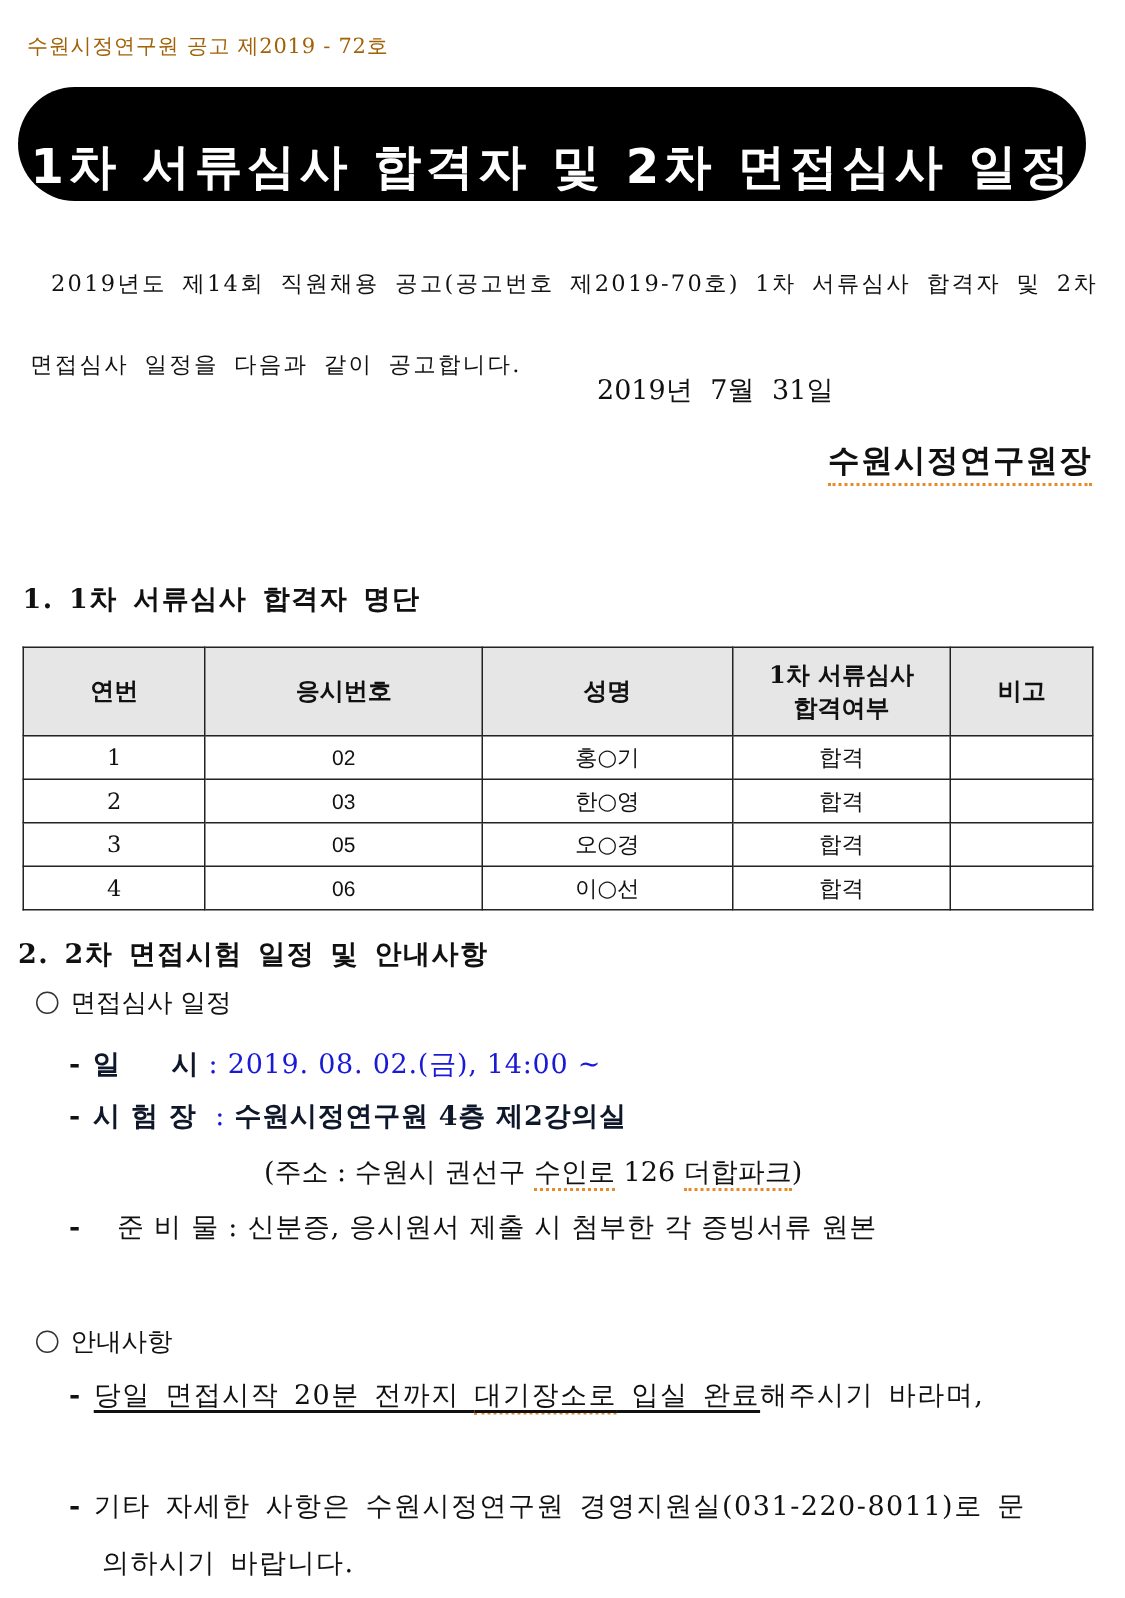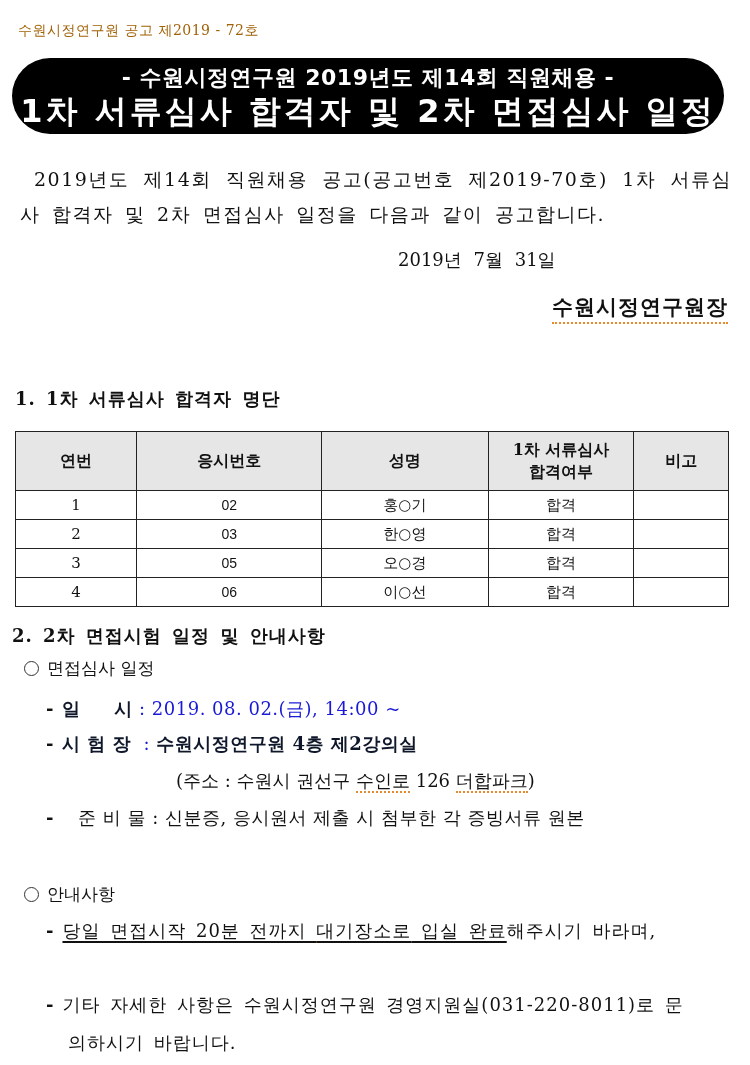--- a/index.html
+++ b/index.html
@@ -33,22 +33,22 @@
       font-size: 22px; letter-spacing: 0.5px;
     }
     .banner-line2 {
       position: absolute; left: 0; right: 0; top: 32px;
       font-size: 32px; letter-spacing: 3px;
     }
 
     .intro {
       position: absolute;
       left: 20px; top: 162px; width: 712px;
-      font-size: 19px;
-      line-height: 35px;
+      font-size: 15px;
+      line-height: 54px;
       text-indent: 14px;
       letter-spacing: 1.5px;
       word-spacing: 4px;
       text-align: justify;
       white-space: normal;
     }
 
     .date {
       left: 398px; top: 248px;
       font-size: 18px;
@@ -134,21 +134,20 @@
       word-spacing: 3px;
     }
     .cont { padding-left: 22px; display: block; }
   </style>
 </head>
 <body>
 
 <div class="abs notice-no">수원시정연구원 공고 제2019 - 72호</div>
 
 <div class="banner">
-  <div class="banner-line1">- 수원시정연구원 2019년도 제14회 직원채용 -</div>
   <div class="banner-line2">1차 서류심사 합격자 및 2차 면접심사 일정 공고</div>
 </div>
 
 <div class="intro">2019년도 제14회 직원채용 공고(공고번호 제2019-70호) 1차 서류심사 합격자 및 2차 면접심사 일정을 다음과 같이 공고합니다.</div>
 
 <div class="abs date">2019년  7월 31일</div>
 
 <div class="abs signer">수원시정연구원장</div>
 
 <div class="abs sec-title" style="left:15px; top:387px;">1. 1차 서류심사 합격자 명단</div>

